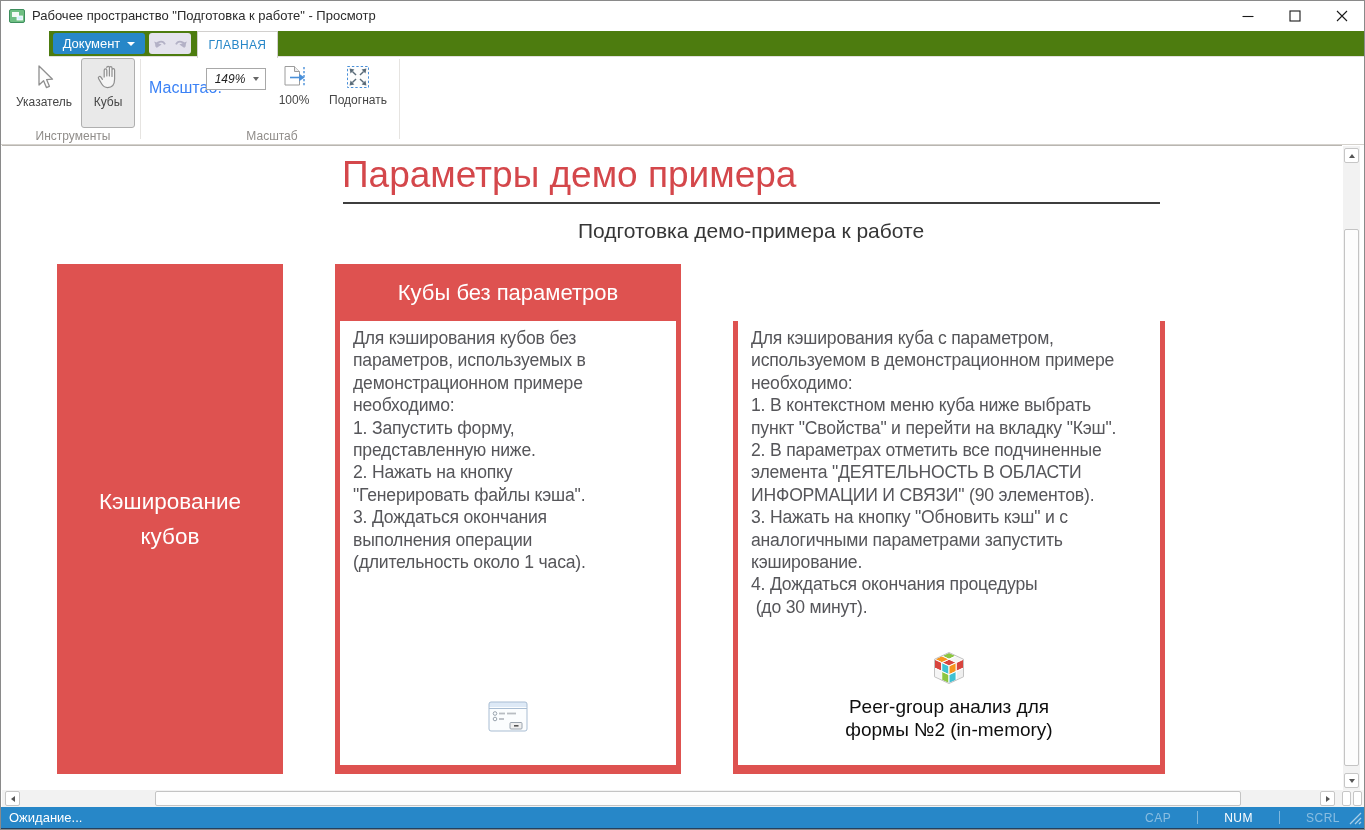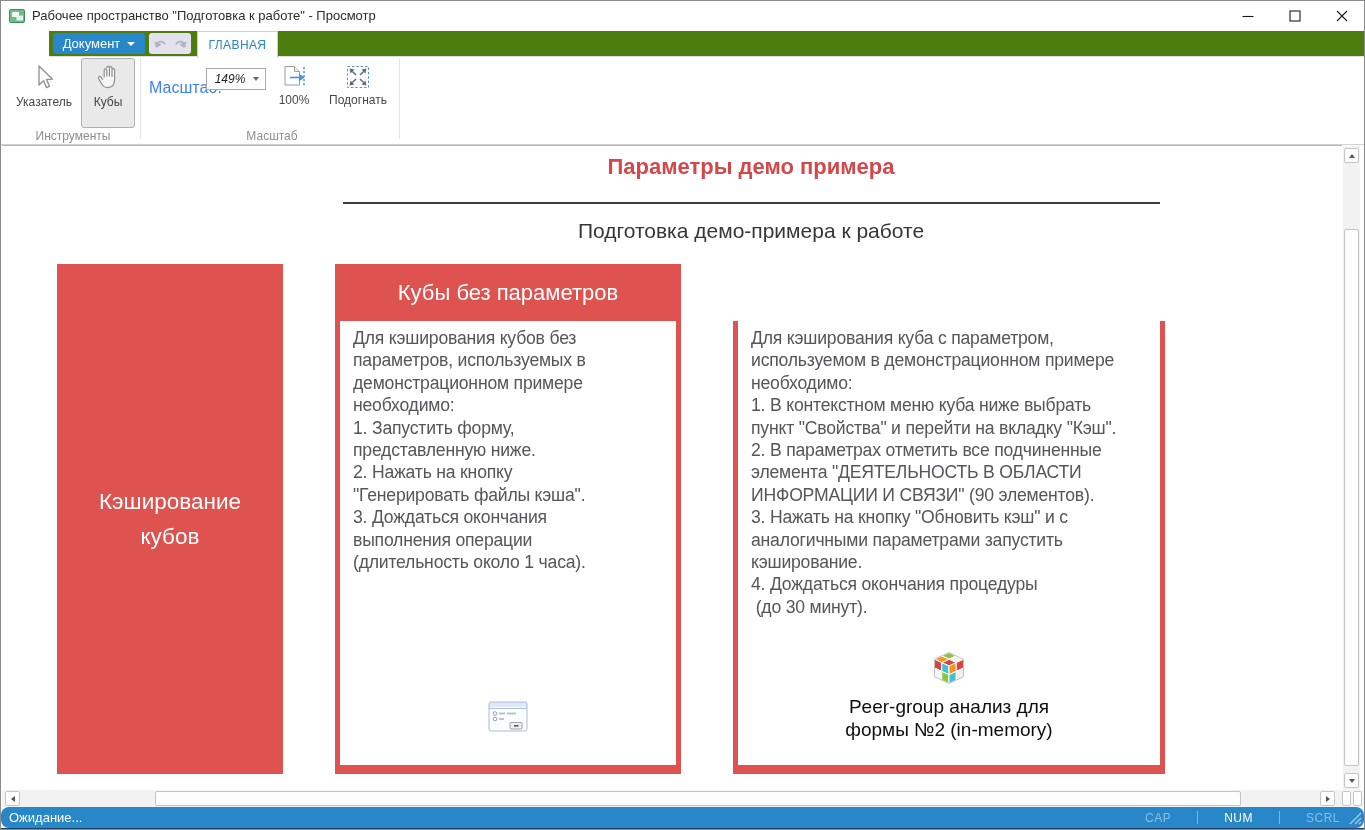--- a/index.html
+++ b/index.html
@@ -34,21 +34,21 @@
   .vsep1 { left:139px; } .vsep2 { left:398px; }
   .scale-lbl { position:absolute; left:148px; top:20px; height:22px; line-height:22px; font-size:16px; color:#3b82f6; }
   .scale-dd { position:absolute; left:205px; top:11px; width:60px; height:22px; background:#fff; border:1px solid #a8a8a8; display:flex; align-items:center; cursor:pointer; }
   .scale-dd .val { flex:1; text-align:center; font-size:12px; color:#1f1f1f;font-style:italic; }
   .dd-caret { width:0; height:0; border-left:3.5px solid transparent; border-right:3.5px solid transparent; border-top:4px solid #666; margin-right:6px; }
   .rb-100 { left:270px; top:2px; width:46px; height:68px; }
   .rb-fit { left:320px; top:2px; width:74px; height:68px; }
 
   
   .content { position:absolute; left:1px; top:144px; width:1340px; height:645px; background:#fff; border-top:1px solid #b9b6b1; overflow:hidden; }
-  .doc-title { position:absolute; left:340px; top:8px; width:818px; text-align:center; font-size:22px; font-weight:bold; color:#d4474b; white-space:nowrap; }
+  .doc-title { position:absolute; left:340px; top:8px; width:818px; text-align:left; font-size:37px; font-weight:normal; color:#d4474b; white-space:nowrap; }
   .doc-rule { position:absolute; left:341px; top:56px; width:817px; height:2px; background:#3e3e3e; }
   .doc-subtitle { position:absolute; left:340px; top:73px; width:818px; text-align:center; font-size:21px; color:#363636; white-space:nowrap; }
 
   .panel-left { position:absolute; left:55px; top:118px; width:226px; height:510px; background:#de5250; display:flex; align-items:center; justify-content:center; text-align:center; color:#fff; font-size:22.5px; line-height:35px; white-space:pre-line; }
   .panel { position:absolute; top:118px; height:510px; }
   .panel-mid { left:333px; width:346px; }
   .panel-right { left:731px; width:432px; }
   .panel-header { position:absolute; left:0; top:0; right:0; height:57px; background:#de5250; color:#fff; font-size:22px; display:flex; align-items:center; justify-content:center; }
   .panel-bodywrap { position:absolute; left:0; top:57px; right:0; bottom:0; background:#fff; border-left:5px solid #de5250; border-right:5px solid #de5250; border-bottom:9px solid #de5250; }
   .panel-bodytext { padding:6px 8px 0 13px; font-size:17.6px; letter-spacing:-0.2px; line-height:22.4px; color:#56565a; white-space:pre; }
@@ -61,21 +61,21 @@
   .hscroll { position:absolute; left:1px; top:789px; width:1340px; height:17px; background:#f2f2f2; }
   .sb-btn { position:absolute; background:#fff; border:1px solid #c6c6c6; border-radius:2px; display:flex; align-items:center; justify-content:center; }
   .sb-thumb { position:absolute; background:#fdfdfd; border:1px solid #c4c4c4; border-radius:2px; }
   .tri-up { width:0;height:0;border-left:3.5px solid transparent;border-right:3.5px solid transparent;border-bottom:4.5px solid #555; }
   .tri-down { width:0;height:0;border-left:3.5px solid transparent;border-right:3.5px solid transparent;border-top:4.5px solid #555; }
   .tri-left { width:0;height:0;border-top:3.5px solid transparent;border-bottom:3.5px solid transparent;border-right:4.5px solid #555; }
   .tri-right { width:0;height:0;border-top:3.5px solid transparent;border-bottom:3.5px solid transparent;border-left:4.5px solid #555; }
   .sb-corner { position:absolute; left:1341px; top:789px; width:23px; height:17px; background:#f6f6f6; }
 
   
-  .statusbar { position:absolute; left:0; top:806px; width:100%; height:21px; background:#2787c8; color:#fff; display:flex; align-items:center;border-radius:8px; }
+  .statusbar { position:absolute; left:0; top:806px; width:100%; height:21px; background:#2787c8; color:#fff; display:flex; align-items:center; }
   .status-msg { margin-left:8px; font-size:13px; }
   .status-right { position:absolute; right:24px; top:0; height:21px; display:flex; align-items:center; gap:26px; }
   .indicator { font-size:12px; letter-spacing:.5px; }
   .indicator.dim { color:rgba(255,255,255,.45); }
   .ind-div { width:1px; height:13px; background:rgba(255,255,255,.4); }
   .grip { position:absolute; right:2px; top:4px; }
   .bottom-strip { position:absolute; left:0; top:827px; width:100%; height:3px; background:#24415f; }
 </style>
 </head>
 <body>

